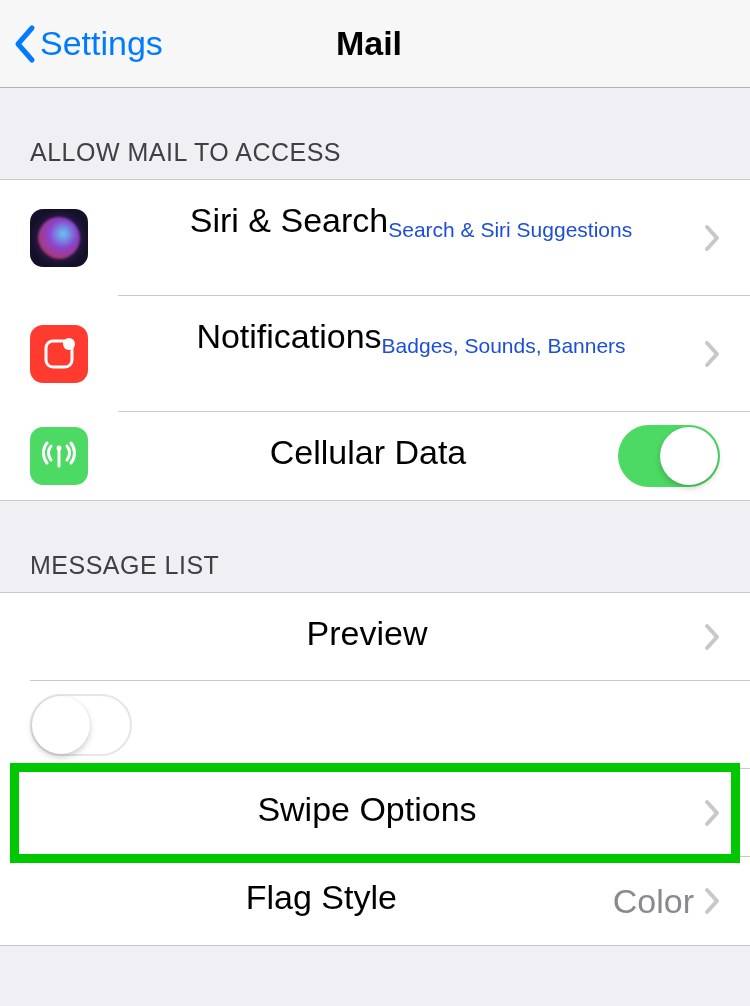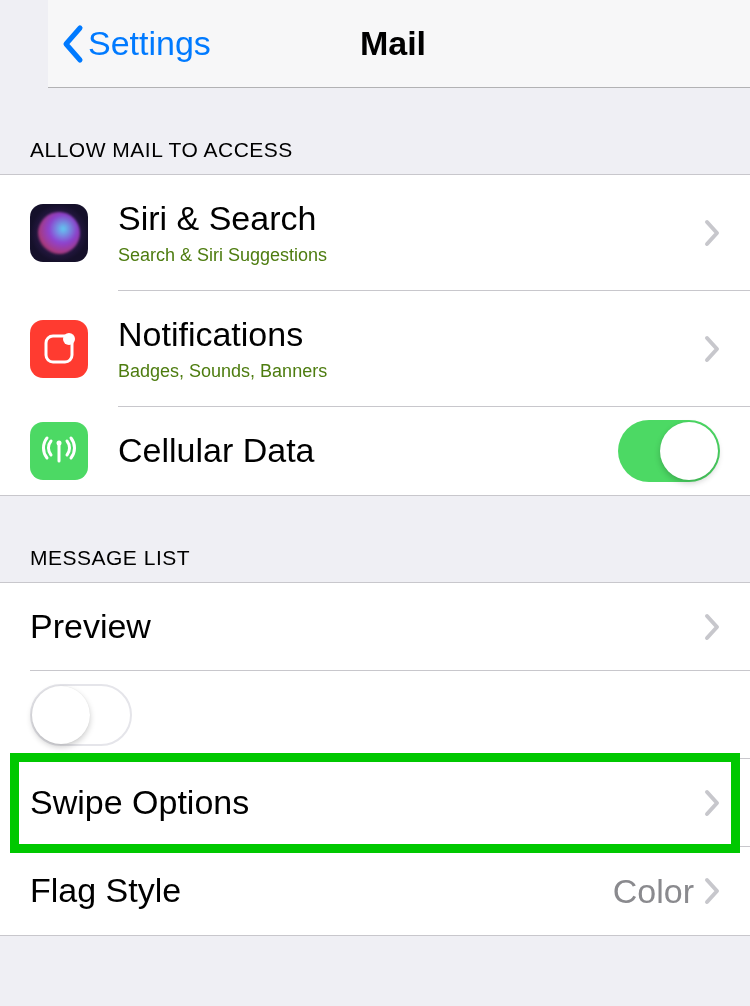--- a/index.html
+++ b/index.html
@@ -11,21 +11,20 @@
     color: #000;
     overflow: hidden;
   }
   .navbar {
     height: 88px;
     background: #f7f7f8;
     border-bottom: 1px solid #b2b2b4;
     position: relative;
     display: flex;
     align-items: center;
-    margin-left: 48px;
   }
   .back-btn {
     display: flex;
     align-items: center;
     color: #007aff;
     font-size: 34px;
     font-weight: 400;
     padding-left: 12px;
     cursor: pointer;
   }
@@ -33,23 +32,23 @@
   .nav-title {
     position: absolute;
     left: 0; right: 12px;
     text-align: center;
     font-size: 34px;
     font-weight: 600;
     pointer-events: none;
   }
 
   .section-header {
-    font-size: 21px;
-    font-weight: 400;
-    color: #000000;
+    font-size: 25px;
+    font-weight: 400;
+    color: #404040;
     letter-spacing: 0.5px;
     padding: 50px 30px 12px 30px;
     text-transform: uppercase;
   }
 
   .section {
     background: #fff;
     border-top: 1px solid #c8c7cc;
     border-bottom: 1px solid #c8c7cc;
   }
@@ -67,37 +66,37 @@
     border-radius: 13px;
     flex-shrink: 0;
     margin-right: 30px;
     display: flex;
     align-items: center;
     justify-content: center;
   }
   .row-content {
     flex: 1;
     display: flex;
-    flex-direction: column;
+    flex-direction: row;
     justify-content: center;
     min-height: 88px;
-    padding: 9px 0;
+    padding: 21px 0;
   }
   .row-title {
     font-size: 34px;
     font-weight: 400;
     color: #000;
     line-height: 1.15;
   }
   .row-subtitle {
-    font-size: 18px;
-    font-weight: 400;
-    color: #4d7c0f;
+    font-size: 21px;
+    font-weight: 400;
+    color: #1d4ed8;
     line-height: 1.25;
-    margin-top: 6px;
+    margin-top: 16px;
   }
   .row-value {
     font-size: 34px;
     color: #8a8a8e;
     margin-right: 10px;
   }
   .chevron {
     flex-shrink: 0;
   }
   .divider {

